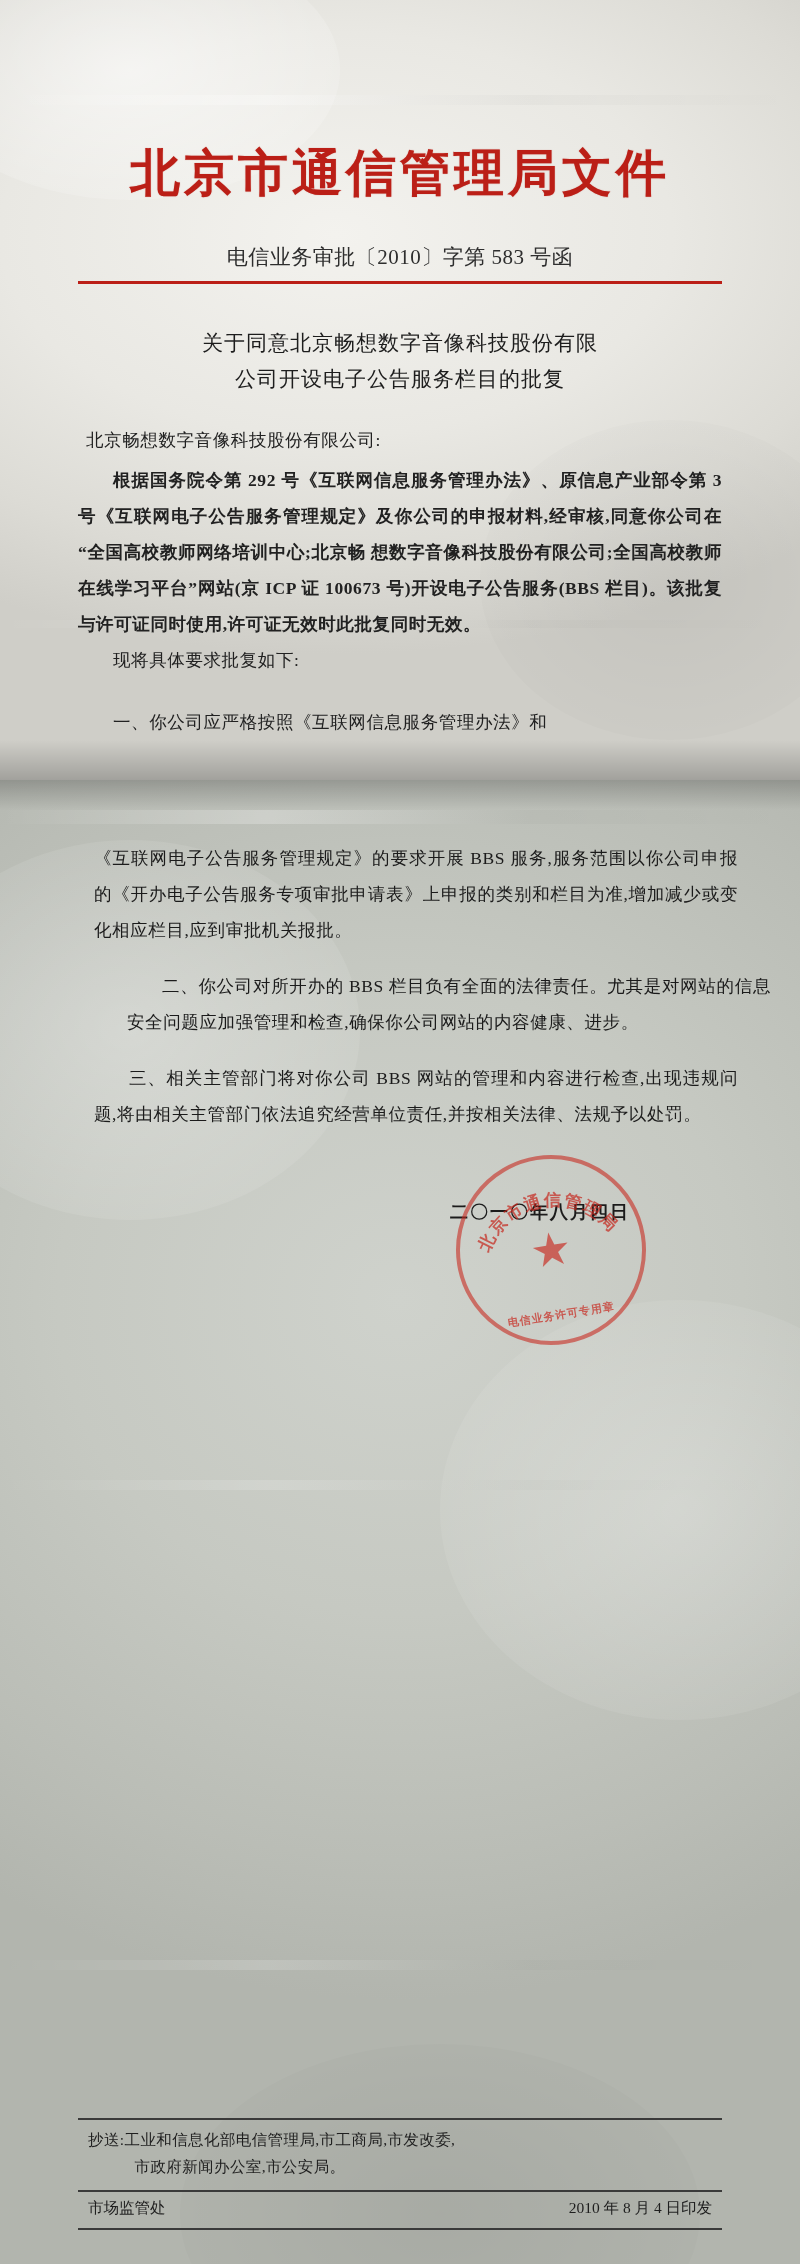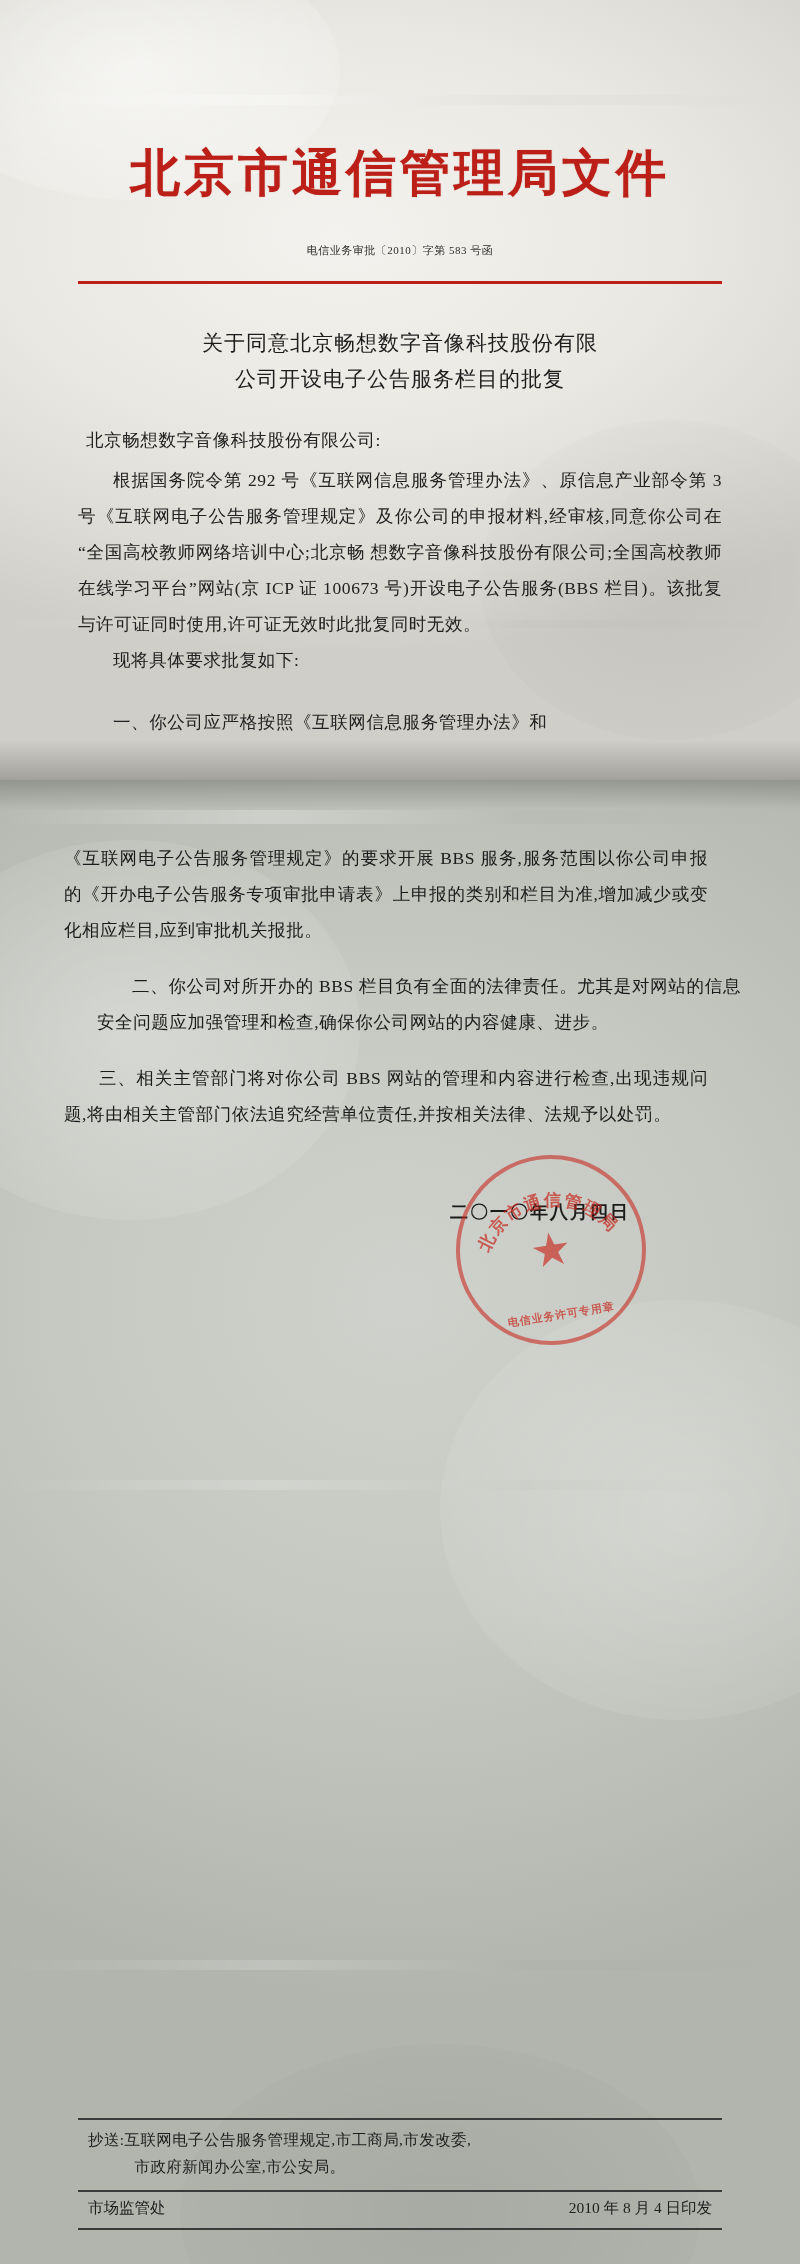--- a/index.html
+++ b/index.html
@@ -78,21 +78,21 @@
     font-size: 50px;
     letter-spacing: 4px;
     text-shadow: 0 0 1px rgba(180,30,20,0.5);
   }
   .doc-number {
     position: absolute;
     top: 243px;
     left: 0;
     width: 800px;
     text-align: center;
-    font-size: 11px;
+    font-size: 21px;
     color: #2e2e2e;
     letter-spacing: 0.5px;
   }
   .red-rule {
     position: absolute;
     top: 281px;
     left: 78px;
     width: 644px;
     height: 3px;
     background: #bb1f17;
@@ -121,21 +121,21 @@
     line-height: 36px;
     color: #212121;
     text-align: justify;
     letter-spacing: 0.6px;
   }
   .p-indent { text-indent: 2em; }
 
   
   .p2-block {
     position: absolute;
-    left: 64px;
+    left: 94px;
     width: 644px;
     font-size: 17.5px;
     line-height: 36px;
     color: #1b1b1b;
     text-align: justify;
     letter-spacing: 0.6px;
   }
 
   
   .sign-date {
@@ -251,21 +251,21 @@
 
     <div class="red-rule"></div>
 
     <div class="subject">
       <div>关于同意北京畅想数字音像科技股份有限</div>
       <div>公司开设电子公告服务栏目的批复</div>
     </div>
 
     <div class="body-block" style="top:422px;margin-left:8px;">北京畅想数字音像科技股份有限公司:</div>
 
-    <div class="body-block p-indent" style="top:462px;">根据国务院令第 292 号《互联网信息服务管理办法》、原信息产业部令第 3 号《互联网电子公告服务管理规定》及你公司的申报材料,经审核,同意你公司在“全国高校教师网络培训中心;北京畅 想数字音像科技股份有限公司;全国高校教师在线学习平台”网站(京 ICP 证 100673 号)开设电子公告服务(BBS 栏目)。该批复与许可证同时使用,许可证无效时此批复同时无效。</div>
+    <div class="body-block p-indent" style="top:462px;font-weight:bold;">根据国务院令第 292 号《互联网信息服务管理办法》、原信息产业部令第 3 号《互联网电子公告服务管理规定》及你公司的申报材料,经审核,同意你公司在“全国高校教师网络培训中心;北京畅 想数字音像科技股份有限公司;全国高校教师在线学习平台”网站(京 ICP 证 100673 号)开设电子公告服务(BBS 栏目)。该批复与许可证同时使用,许可证无效时此批复同时无效。</div>
 
     <div class="body-block p-indent" style="top:642px;">现将具体要求批复如下:</div>
 
     <div class="body-block p-indent" style="top:704px;">一、你公司应严格按照《互联网信息服务管理办法》和</div>
 
     <div class="p2-block" style="top:840px;">《互联网电子公告服务管理规定》的要求开展 BBS 服务,服务范围以你公司申报的《开办电子公告服务专项审批申请表》上申报的类别和栏目为准,增加减少或变化相应栏目,应到审批机关报批。</div>
 
     <div class="p2-block p-indent" style="top:968px;margin-left:33px;">二、你公司对所开办的 BBS 栏目负有全面的法律责任。尤其是对网站的信息安全问题应加强管理和检查,确保你公司网站的内容健康、进步。</div>
 
     <div class="p2-block p-indent" style="top:1060px;">三、相关主管部门将对你公司 BBS 网站的管理和内容进行检查,出现违规问题,将由相关主管部门依法追究经营单位责任,并按相关法律、法规予以处罚。</div>
@@ -280,21 +280,21 @@
         <text>
           <textPath href="#arcTop" startOffset="50%" text-anchor="middle">北京市通信管理局</textPath>
         </text>
       </svg>
       <span class="star">★</span>
       <div class="seal-text-bottom">电信业务许可专用章</div>
     </div>
 
     <div class="footer-rule" style="top:2118px;"></div>
 
-    <div class="footer-line" style="top:2126px;">抄送:互联网电子公告服务管理规定,市工商局,市发改委,</div>
+    <div class="footer-line" style="top:2126px;">抄送:工业和信息化部电信管理局,市工商局,市发改委,</div>
     <div class="footer-line" style="top:2153px; text-indent:3em;">市政府新闻办公室,市公安局。</div>
 
     <div class="footer-rule" style="top:2190px;"></div>
 
     <div class="footer-left" style="top:2198px;">市场监管处</div>
     <div class="footer-right" style="top:2198px;">2010 年 8 月 4 日印发</div>
 
     <div class="footer-rule" style="top:2228px;"></div>
 
   </div>

